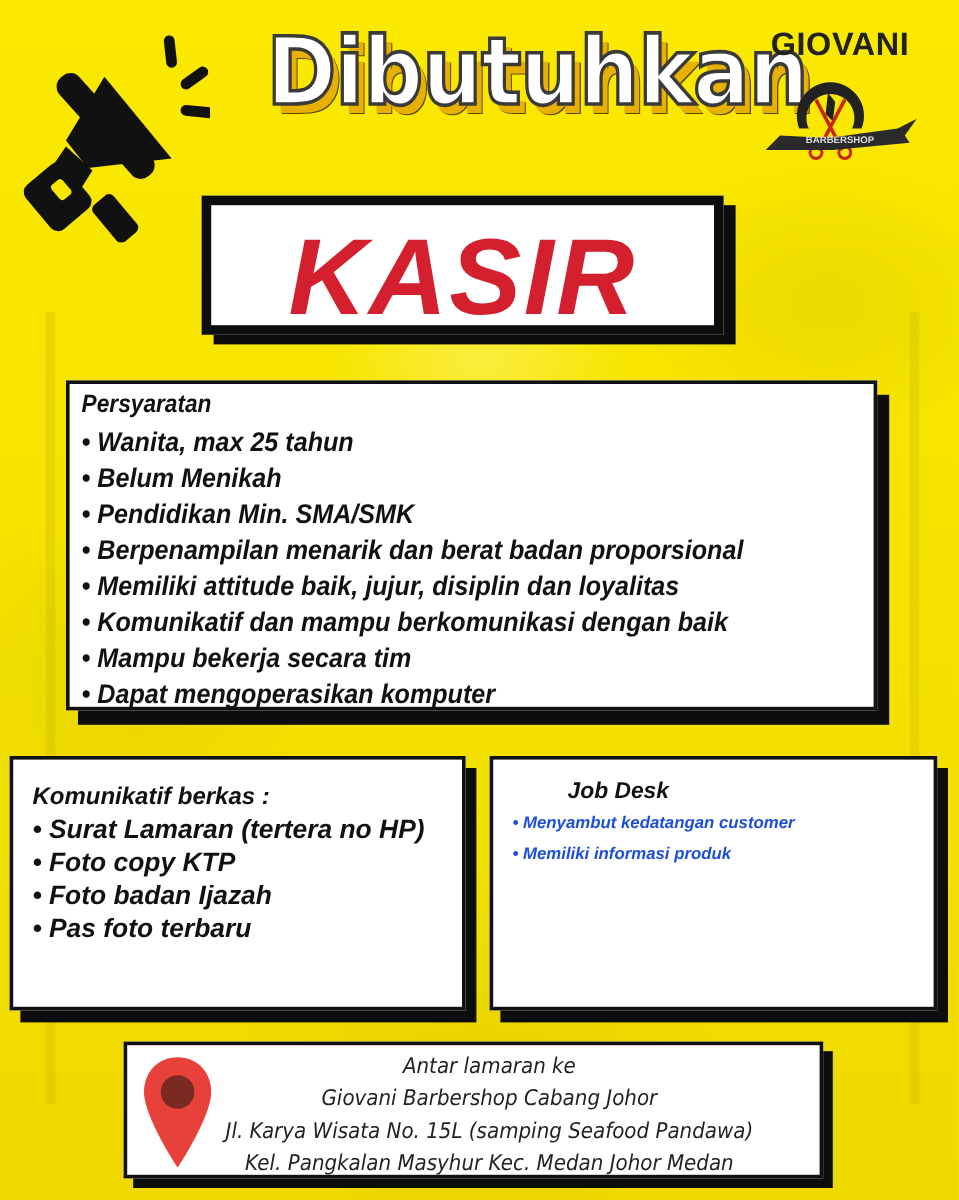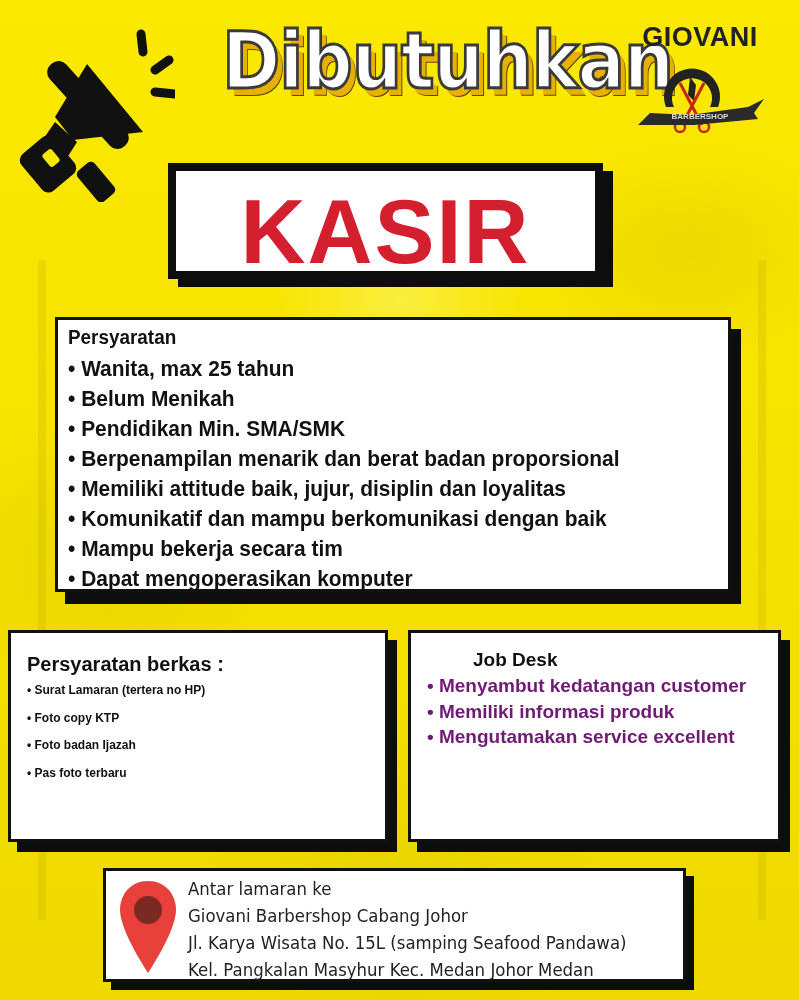--- a/index.html
+++ b/index.html
@@ -40,44 +40,45 @@
     font-family: Liberation Sans, sans-serif; font-weight: bold;
     font-size: 27px; color: #222; letter-spacing: 0.5px;
   }
   .logo-mark { display: block; margin: 2px auto 0; }
 
   
   .box {
     position: absolute; background: #ffffff;
     border: 3px solid #111;
     box-shadow: 12px 12px 0 #0d0d0d;
+    font-style: italic;
   }
   .kasir-box { left: 168px; top: 163px; width: 435px; height: 116px; border-width: 8px; border-color: #0d0d0d; box-shadow: 10px 8px 0 #0d0d0d; }
   .kasir-text {
     position: absolute; left: 0; right: 0; top: 10px;
     text-align: center; font-weight: bold;
     font-size: 90px; color: #d31f2e; letter-spacing: 2px;
   }
 
   .req-box { left: 55px; top: 317px; width: 676px; height: 275px; border-width: 3px; box-shadow: 10px 12px 0 #0d0d0d; }
   .req-title { position: absolute; left: 10px; top: 5px; font-size: 21px; font-weight: bold; color: #111; transform: scaleX(0.9); transform-origin: left; }
   .req-list { position: absolute; left: 10px; top: 34px; list-style: none; }
   .req-list li { font-size: 22.5px; font-weight: bold; color: #111; height: 30px; line-height: 30px; white-space: nowrap; transform: scaleX(0.93); transform-origin: left; }
 
   .docs-box { left: 8px; top: 630px; width: 380px; height: 212px; border-width: 3px; box-shadow: 9px 10px 0 #0d0d0d; }
   .jobs-box { left: 408px; top: 630px; width: 373px; height: 212px; border-width: 3px; box-shadow: 9px 10px 0 #0d0d0d; }
   .sec-title { position: absolute; left: 16px; top: 20px; font-size: 20px; font-weight: bold; color: #111; }
   .jobs-box .sec-title { left: 16px; top: 16px; font-size: 19px; margin-left: 46px; }
   .sec-list { position: absolute; left: 16px; list-style: none; }
   .docs-box .sec-list { top: 44px; }
   .jobs-box .sec-list { top: 40px; }
-  .docs-box .sec-list li { font-size: 12px; font-weight: bold; color: #111; height: 27.5px; line-height: 27.5px; white-space: nowrap; }
-  .jobs-box .sec-list li { font-size: 19px; font-weight: bold; color: #701a75; height: 25.5px; line-height: 25.5px; white-space: nowrap; }
+  .docs-box .sec-list li { font-size: 22px; font-weight: bold; color: #111; height: 27.5px; line-height: 27.5px; white-space: nowrap; }
+  .jobs-box .sec-list li { font-size: 14px; font-weight: bold; color: #1d4ed8; height: 25.5px; line-height: 25.5px; white-space: nowrap; }
 
-  .addr-box { left: 103px; top: 868px; width: 583px; height: 114px; border-width: 3px; box-shadow: 8px 8px 0 #0d0d0d; }
+  .addr-box { left: 103px; top: 868px; width: 583px; height: 114px; border-width: 3px; box-shadow: 8px 8px 0 #0d0d0d; text-align: center; }
   .pin { position: absolute; left: 12px; top: 8px; }
   .addr-lines { position: absolute; left: 82px; top: 4px; }
   .addr-lines div { font-family: "DejaVu Sans", sans-serif; font-size: 18px; color: #222; height: 27px; line-height: 27px; white-space: nowrap; transform: scaleX(0.92); transform-origin: left; }
 </style>
 </head>
 <body>
 
 <div class="bg"></div>
 <div class="pillar" style="left:38px"></div>
 <div class="pillar" style="left:758px"></div>
@@ -127,35 +128,34 @@
     <li>• Pendidikan Min. SMA/SMK</li>
     <li>• Berpenampilan menarik dan berat badan proporsional</li>
     <li>• Memiliki attitude baik, jujur, disiplin dan loyalitas</li>
     <li>• Komunikatif dan mampu berkomunikasi dengan baik</li>
     <li>• Mampu bekerja secara tim</li>
     <li>• Dapat mengoperasikan komputer</li>
   </ul>
 </div>
 
 <div class="box docs-box">
-  <div class="sec-title">Persyaratan berkas :</div>
+  <div class="sec-title">Komunikatif berkas :</div>
   <ul class="sec-list">
     <li>• Surat Lamaran (tertera no HP)</li>
     <li>• Foto copy KTP</li>
     <li>• Foto badan Ijazah</li>
     <li>• Pas foto terbaru</li>
   </ul>
 </div>
 
 <div class="box jobs-box">
   <div class="sec-title">Job Desk</div>
   <ul class="sec-list">
     <li>• Menyambut kedatangan customer</li>
     <li>• Memiliki informasi produk</li>
-    <li>• Mengutamakan service excellent</li>
   </ul>
 </div>
 
 <div class="box addr-box">
   <svg class="pin" width="60" height="96" viewBox="0 0 60 96">
     <path d="M30,2 C13,2 2,15 2,31 C2,52 30,94 30,94 C30,94 58,52 58,31 C58,15 47,2 30,2 Z" fill="#e8403a"></path>
     <circle cx="30" cy="31" r="14" fill="#7a2a22"></circle>
   </svg>
   <div class="addr-lines">
     <div>Antar lamaran ke</div>

